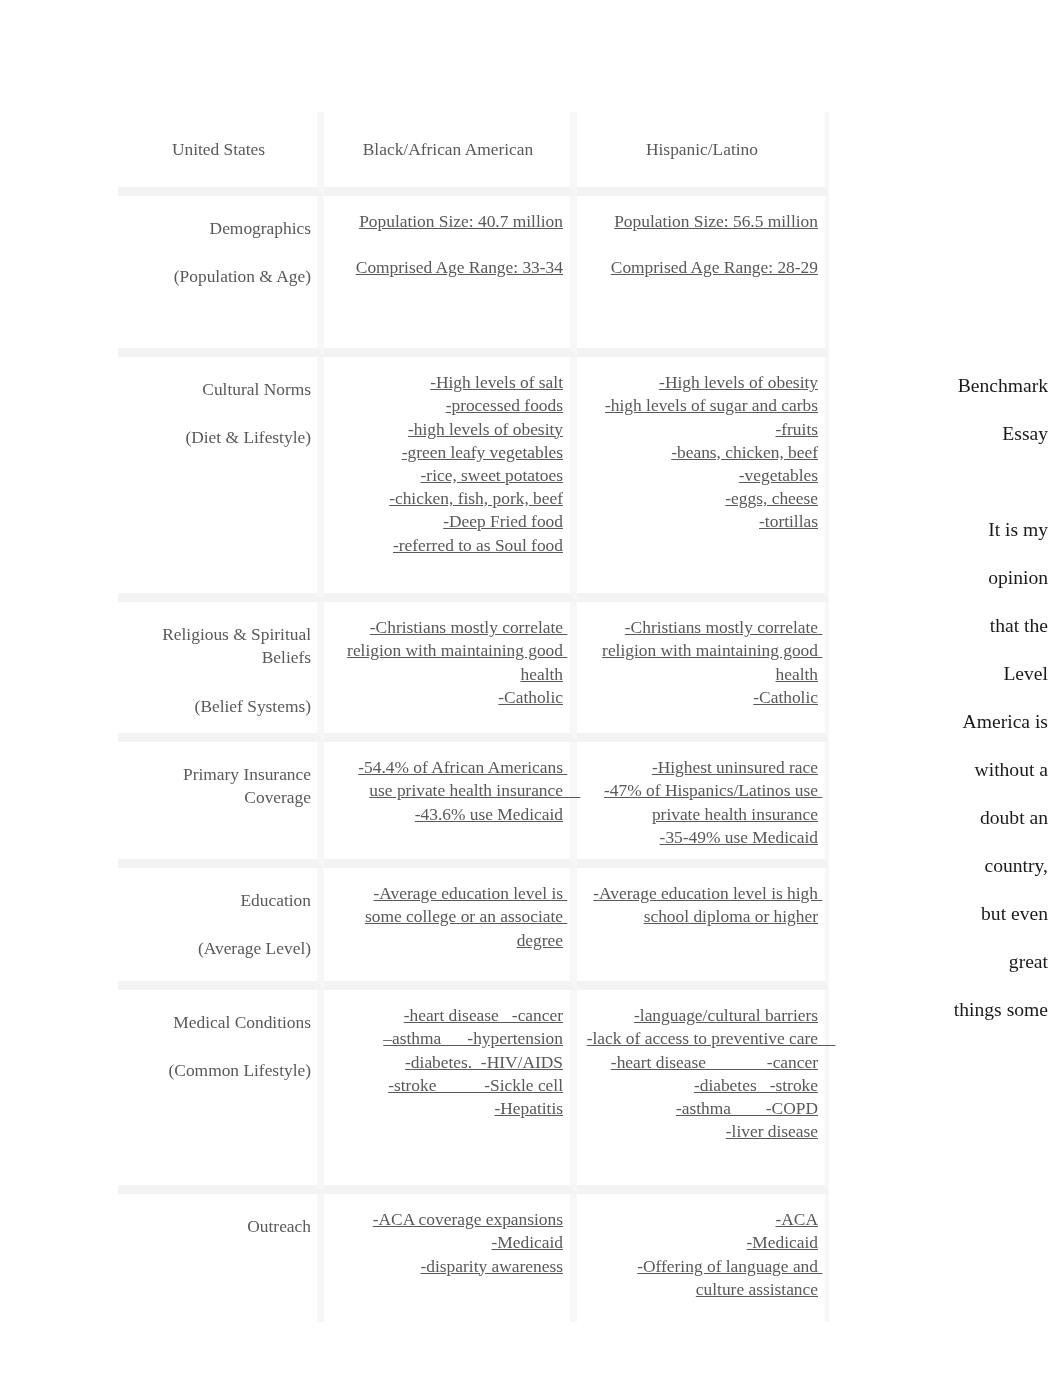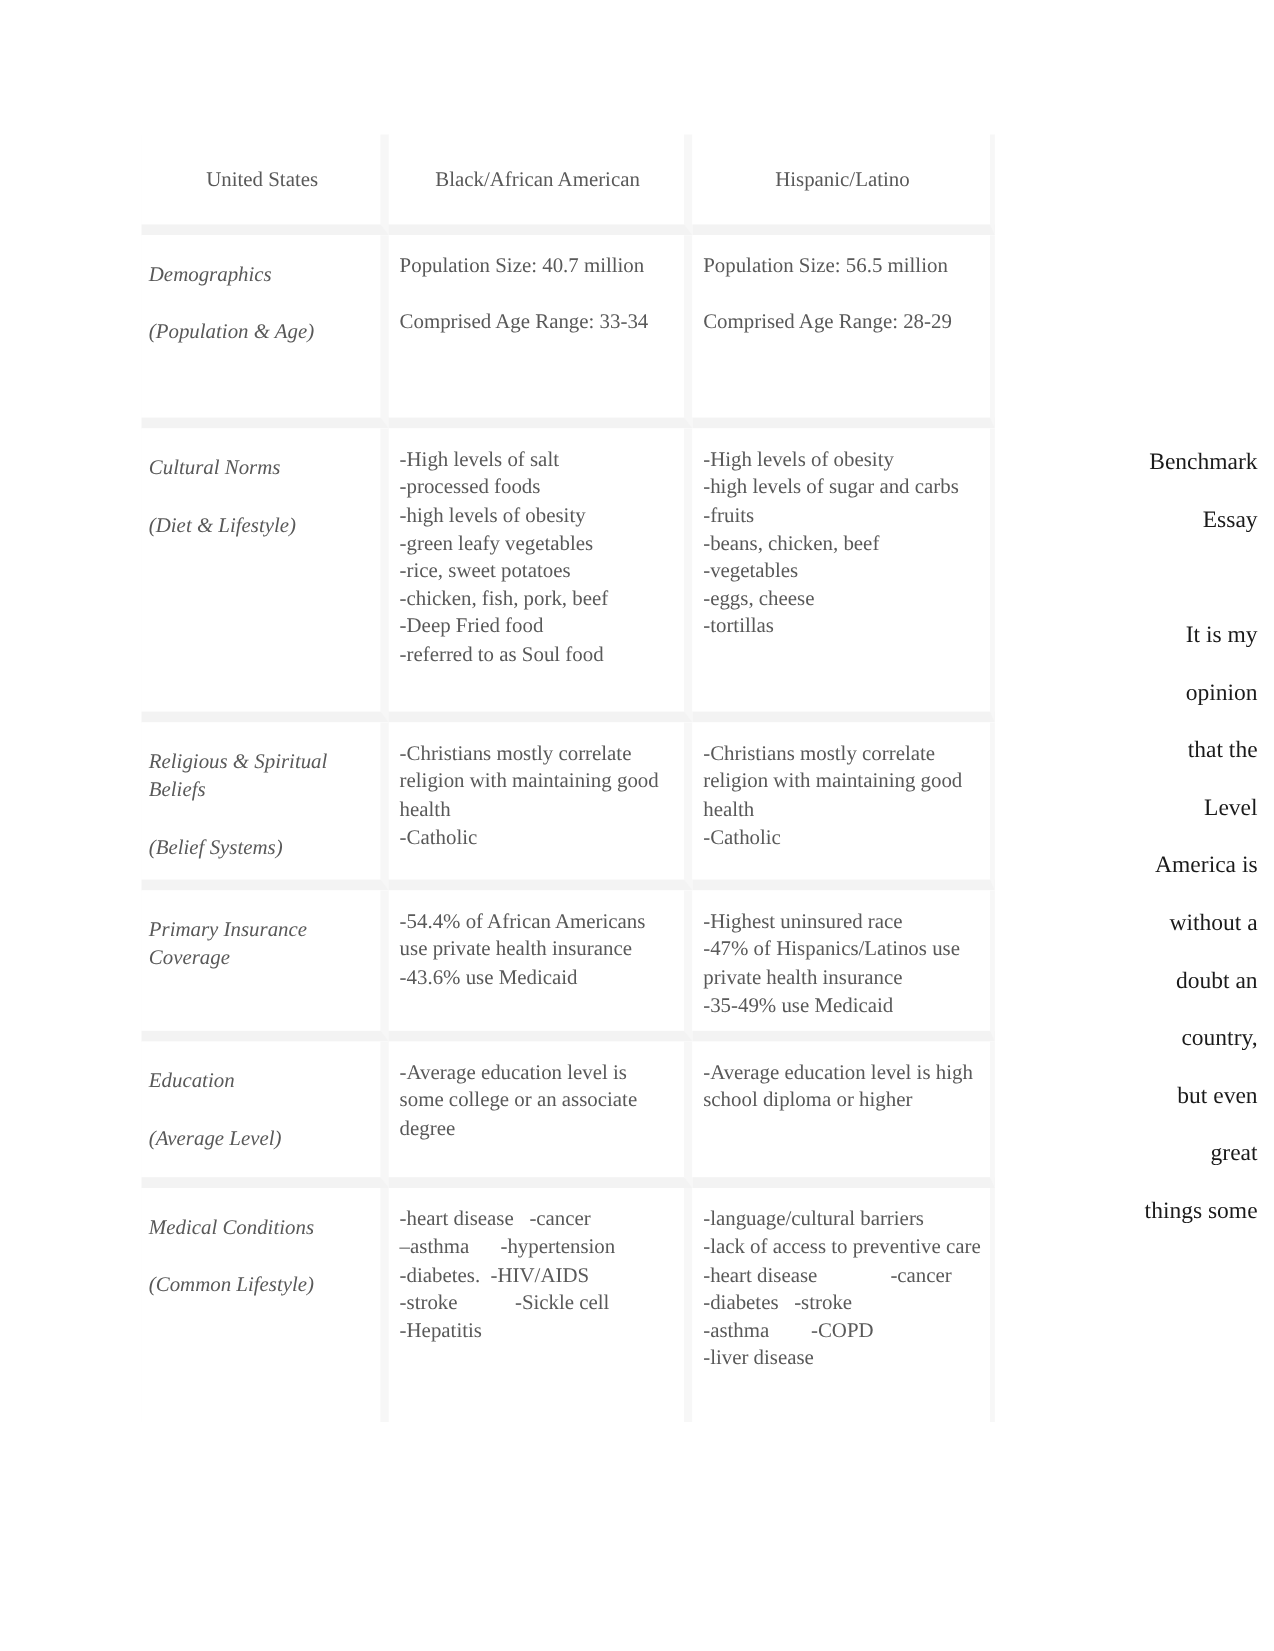--- a/index.html
+++ b/index.html
@@ -75,38 +75,38 @@
   .hdr .cellpad {
     padding-top: 26px;
     padding-bottom: 26px;
   }
   .hdr th {
     font-size: 17.6px;
   }
 
   
   .lbl .cellpad {
-    text-align: left;
+    text-align: right;
     padding-left: 6px;
     padding-right: 6px;
-    font-style: italic;
   }
   .lbl-main {
     display: block;
     margin-top: 12px;
   }
   .lbl-sub {
     display: block;
     margin-top: 25px;
   }
 
   
   .content .cellpad {
-    text-align: left;
+    text-align: right;
     padding-top: 14px;
+    text-decoration: underline;
   }
   .content p {
     margin: 0;
     white-space: pre-wrap;
   }
   .content p.gap {
     margin-top: 23px;
   }
 
   
@@ -299,20 +299,41 @@
             <div class="cellpad">
                 <p>-language/cultural barriers
 -lack of access to preventive care    -heart disease              -cancer
 -diabetes   -stroke
 -asthma        -COPD
 -liver disease</p>
               </div>
           </td>
         </tr>
 
+        <tr class="r-outreach">
+          <td class="lbl">
+            <div class="cellpad">
+              <span class="lbl-main">Outreach</span>
+            </div>
+          </td>
+          <td class="content">
+            <div class="cellpad">
+                <p>-ACA coverage expansions
+-Medicaid
+-disparity awareness</p>
+              </div>
+          </td>
+          <td class="content">
+            <div class="cellpad">
+                <p>-ACA
+-Medicaid
+-Offering of language and culture assistance</p>
+              </div>
+          </td>
+        </tr>
 
       </tbody>
     </table>
   </div>
 
   <div class="essay">
     <span class="line title-1">Benchmark</span>
     <span class="line title-2">Essay</span>
     <span class="spacer"></span>
     <span class="line indent">It is my</span>

